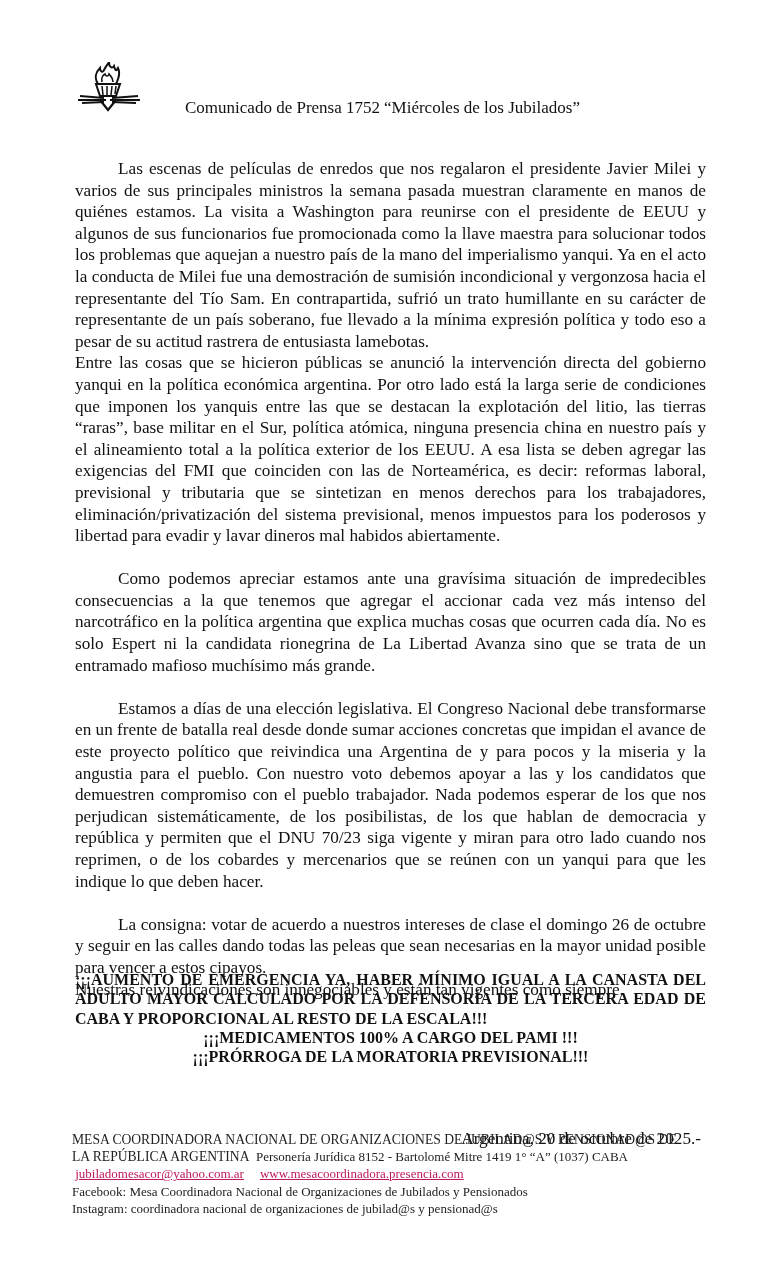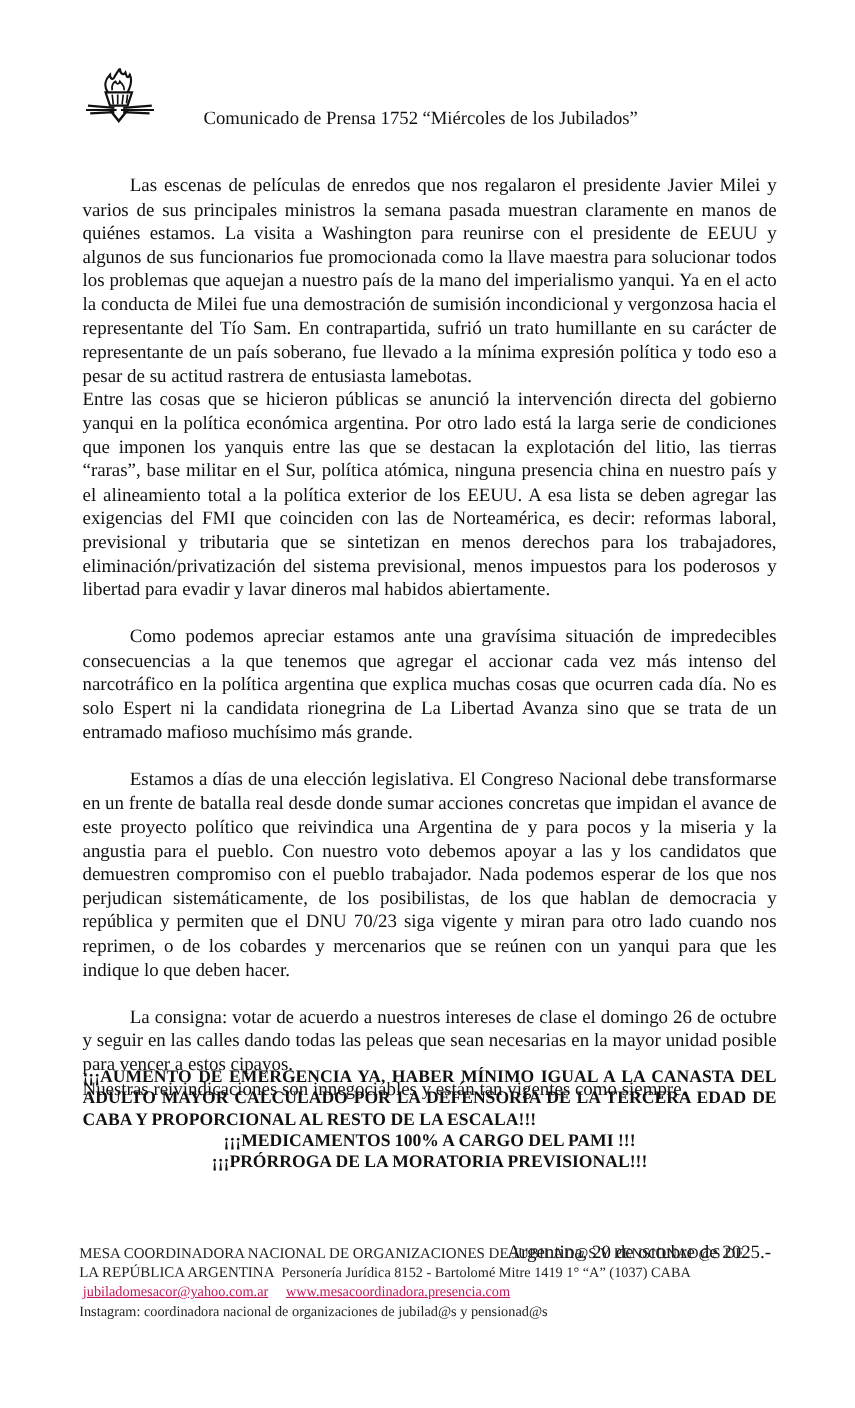--- a/index.html
+++ b/index.html
@@ -148,16 +148,17 @@
 
   <div class="footer">
     <div class="upper">MESA COORDINADORA NACIONAL DE ORGANIZACIONES DE JUBILAD@S Y PENSIONAD@S DE</div>
     <div>
       <span class="upper">LA REPÚBLICA ARGENTINA</span>&nbsp;
       <span>Personería Jurídica 8152 - Bartolomé Mitre 1419  1° “A” (1037) CABA</span>
     </div>
     <div>
       &nbsp;<a class="link">jubiladomesacor@yahoo.com.ar</a><span class="link-gap"></span><a class="link">www.mesacoordinadora.presencia.com</a>
     </div>
+    <div>Facebook: Mesa Coordinadora Nacional de Organizaciones de Jubilados y Pensionados</div>
     <div>Instagram:  coordinadora nacional de organizaciones de jubilad@s y pensionad@s</div>
   </div>
 
 </div>
 
 </body></html>

